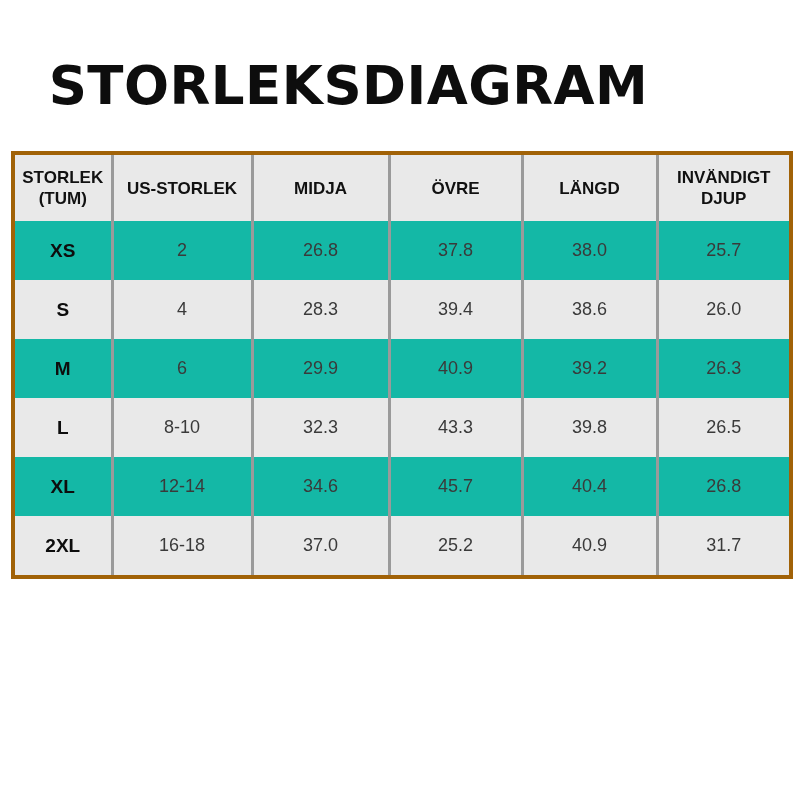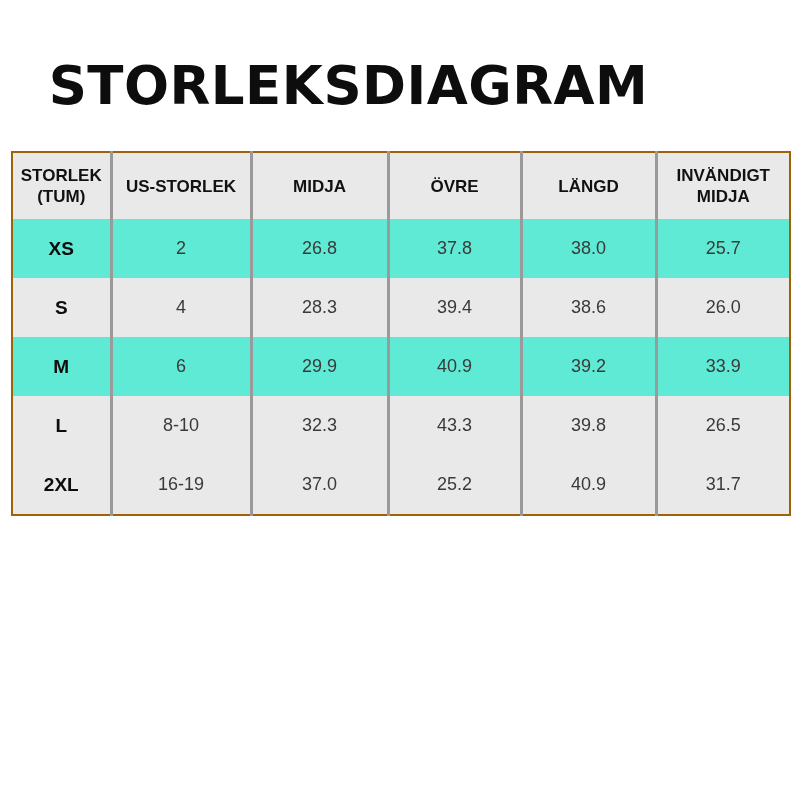--- a/index.html
+++ b/index.html
@@ -25,22 +25,22 @@
     font-size: 53px;
     letter-spacing: 0.5px;
     color: #0d0d0d;
     line-height: 1.1;
   }
   table.size-chart {
     border-collapse: collapse;
     table-layout: fixed;
     margin: 36px 0 0 11px;
     width: 778px;
-    border: 2px solid #a16207;
-    background: #5eead4;
+    border: 4px solid #a16207;
+    background: #14b8a6;
   }
   col.c1 { width: 99px;  }
   col.c2 { width: 140px; }
   col.c3 { width: 137px; }
   col.c4 { width: 133px; }
   col.c5 { width: 135px; }
   col.c6 { width: 134px; }
   th, td {
     border-left: 3px solid #9a9a9a;
     text-align: center;
@@ -88,21 +88,21 @@
     </colgroup>
     <thead>
       <tr>
         <th>STORLEK
 (TUM)</th>
         <th>US-STORLEK</th>
         <th>MIDJA</th>
         <th>ÖVRE</th>
         <th>LÄNGD</th>
         <th>INVÄNDIGT
-MIDJA</th>
+DJUP</th>
       </tr>
     </thead>
     <tbody>
       <tr>
         <td class="size-cell">XS</td>
         <td>2</td>
         <td>26.8</td>
         <td>37.8</td>
         <td>38.0</td>
         <td>25.7</td>
@@ -114,33 +114,41 @@
         <td>39.4</td>
         <td>38.6</td>
         <td>26.0</td>
       </tr>
       <tr>
         <td class="size-cell">M</td>
         <td>6</td>
         <td>29.9</td>
         <td>40.9</td>
         <td>39.2</td>
-        <td>33.9</td>
+        <td>26.3</td>
       </tr>
       <tr class="alt">
         <td class="size-cell">L</td>
         <td>8-10</td>
         <td>32.3</td>
         <td>43.3</td>
         <td>39.8</td>
         <td>26.5</td>
       </tr>
+      <tr>
+        <td class="size-cell">XL</td>
+        <td>12-14</td>
+        <td>34.6</td>
+        <td>45.7</td>
+        <td>40.4</td>
+        <td>26.8</td>
+      </tr>
       <tr class="alt">
         <td class="size-cell">2XL</td>
-        <td>16-19</td>
+        <td>16-18</td>
         <td>37.0</td>
         <td>25.2</td>
         <td>40.9</td>
         <td>31.7</td>
       </tr>
     </tbody>
   </table>
 
 </div>
 

